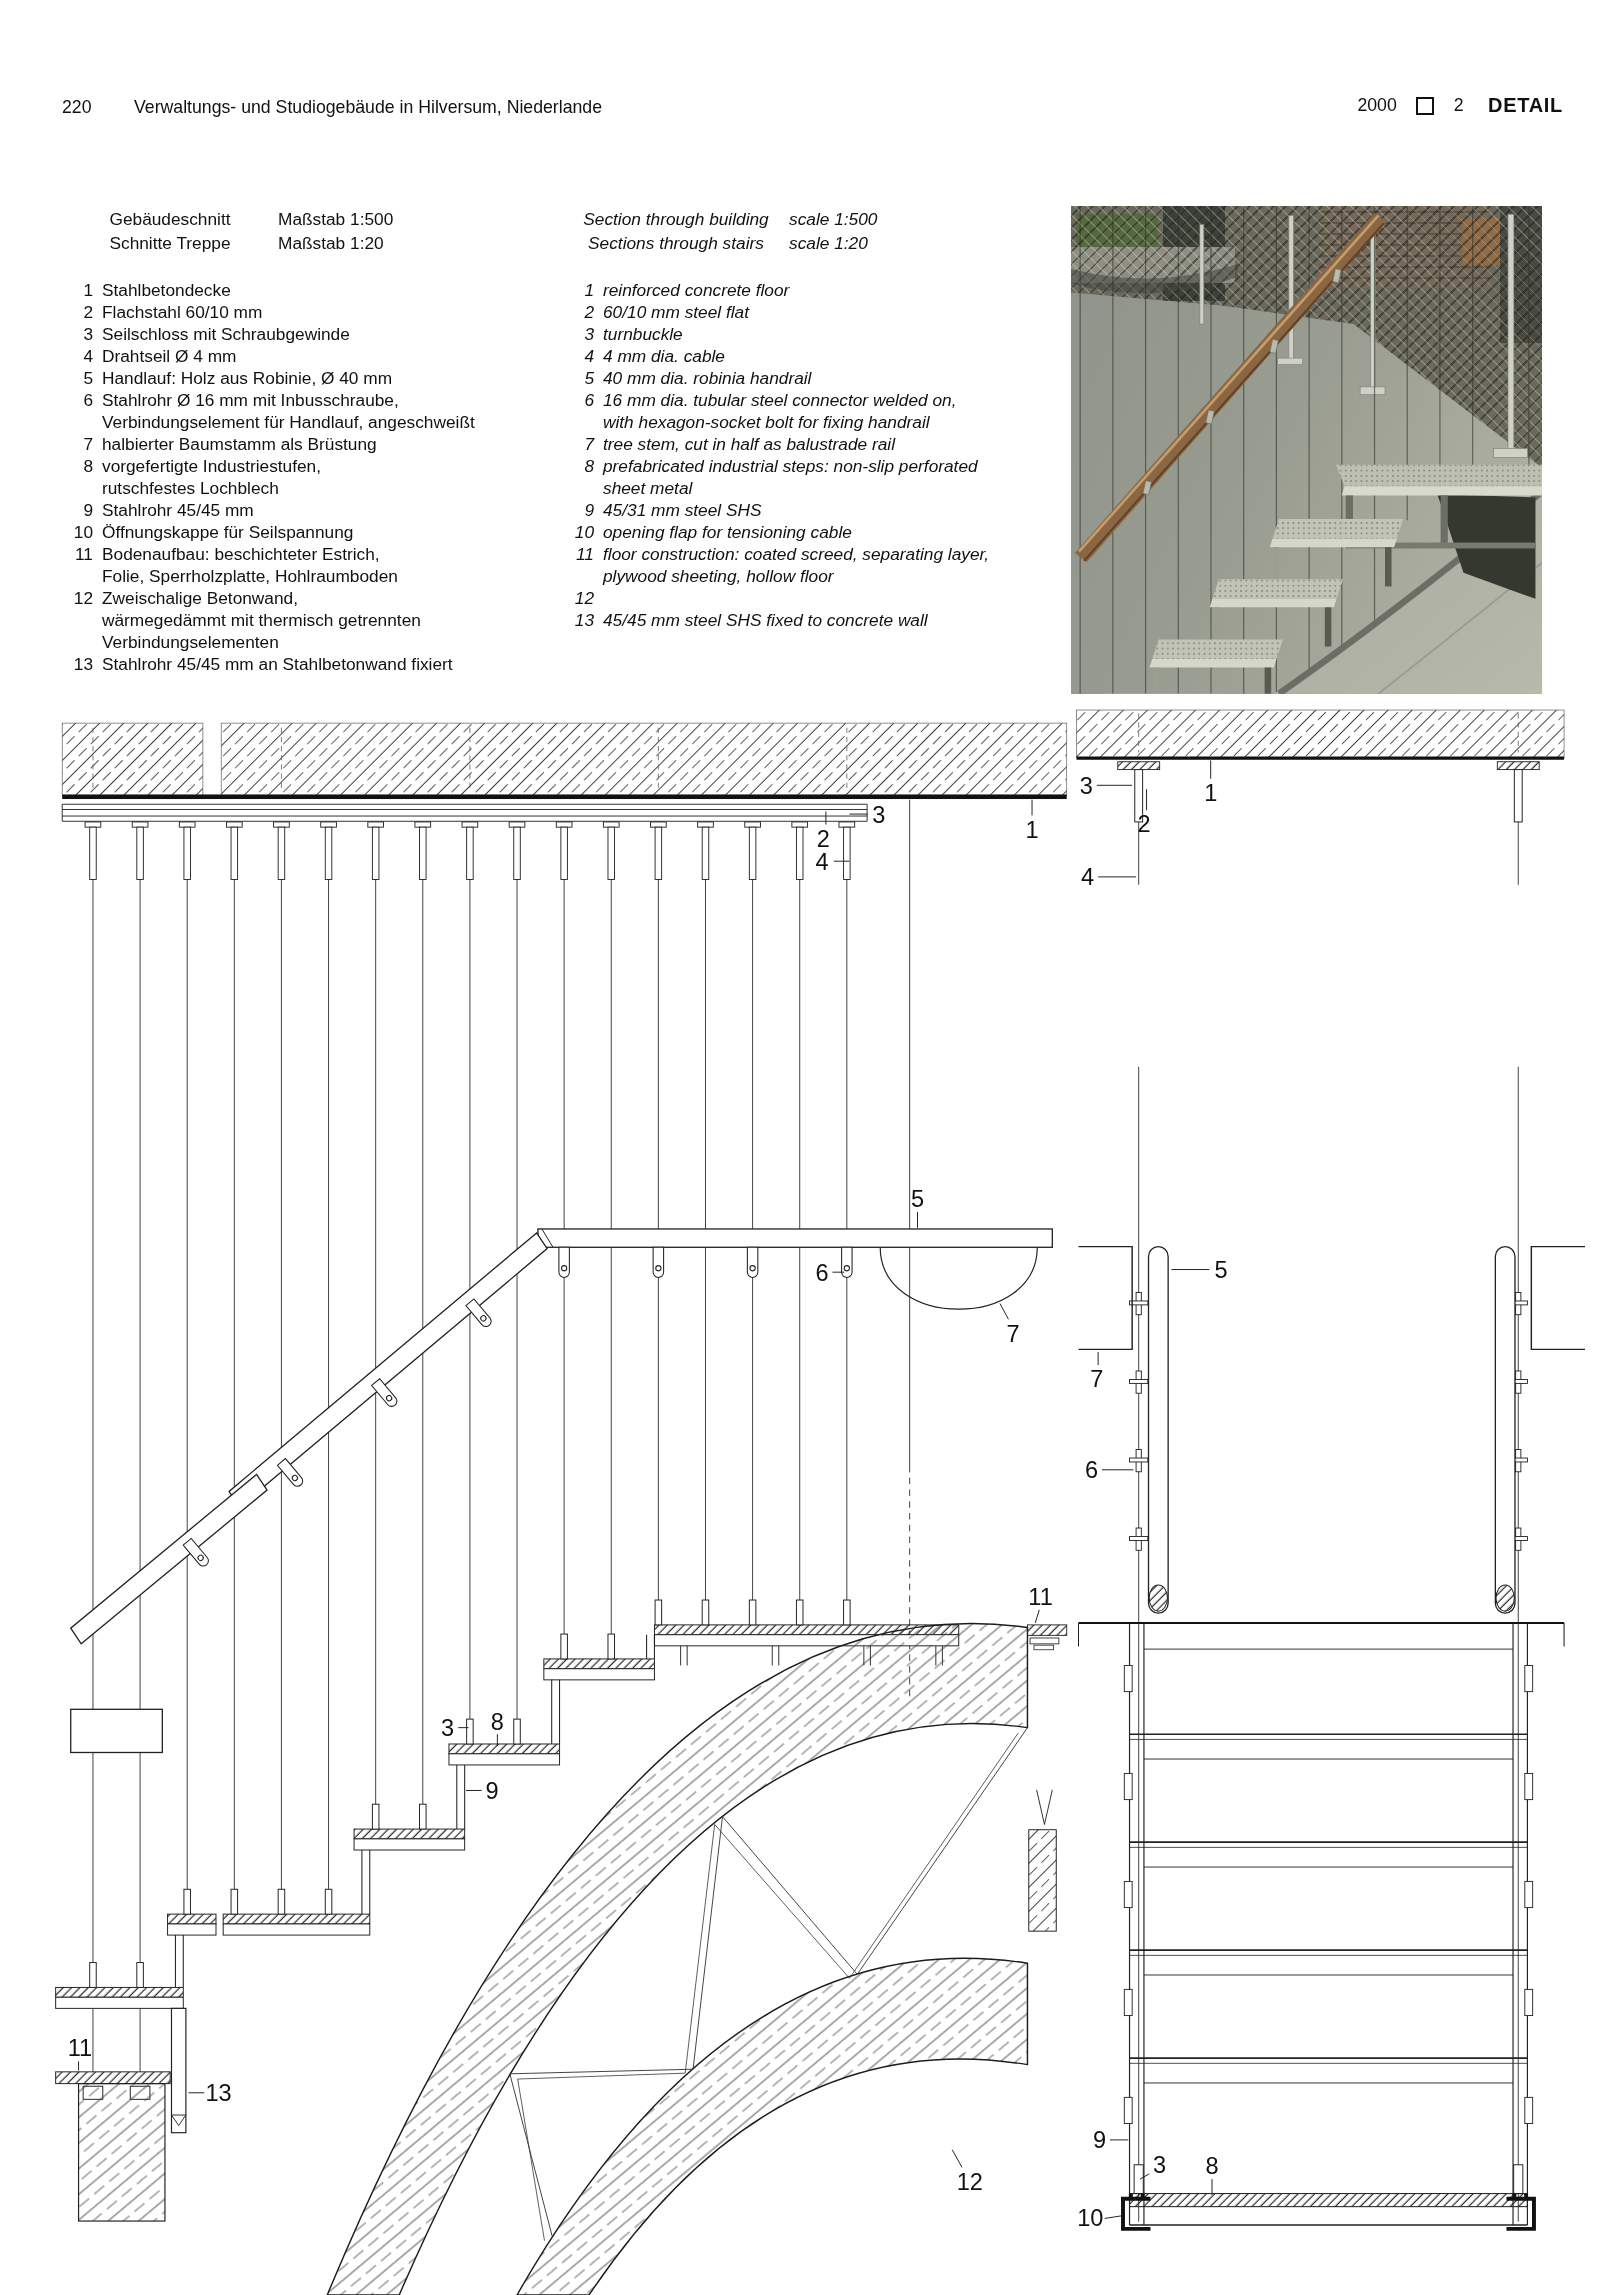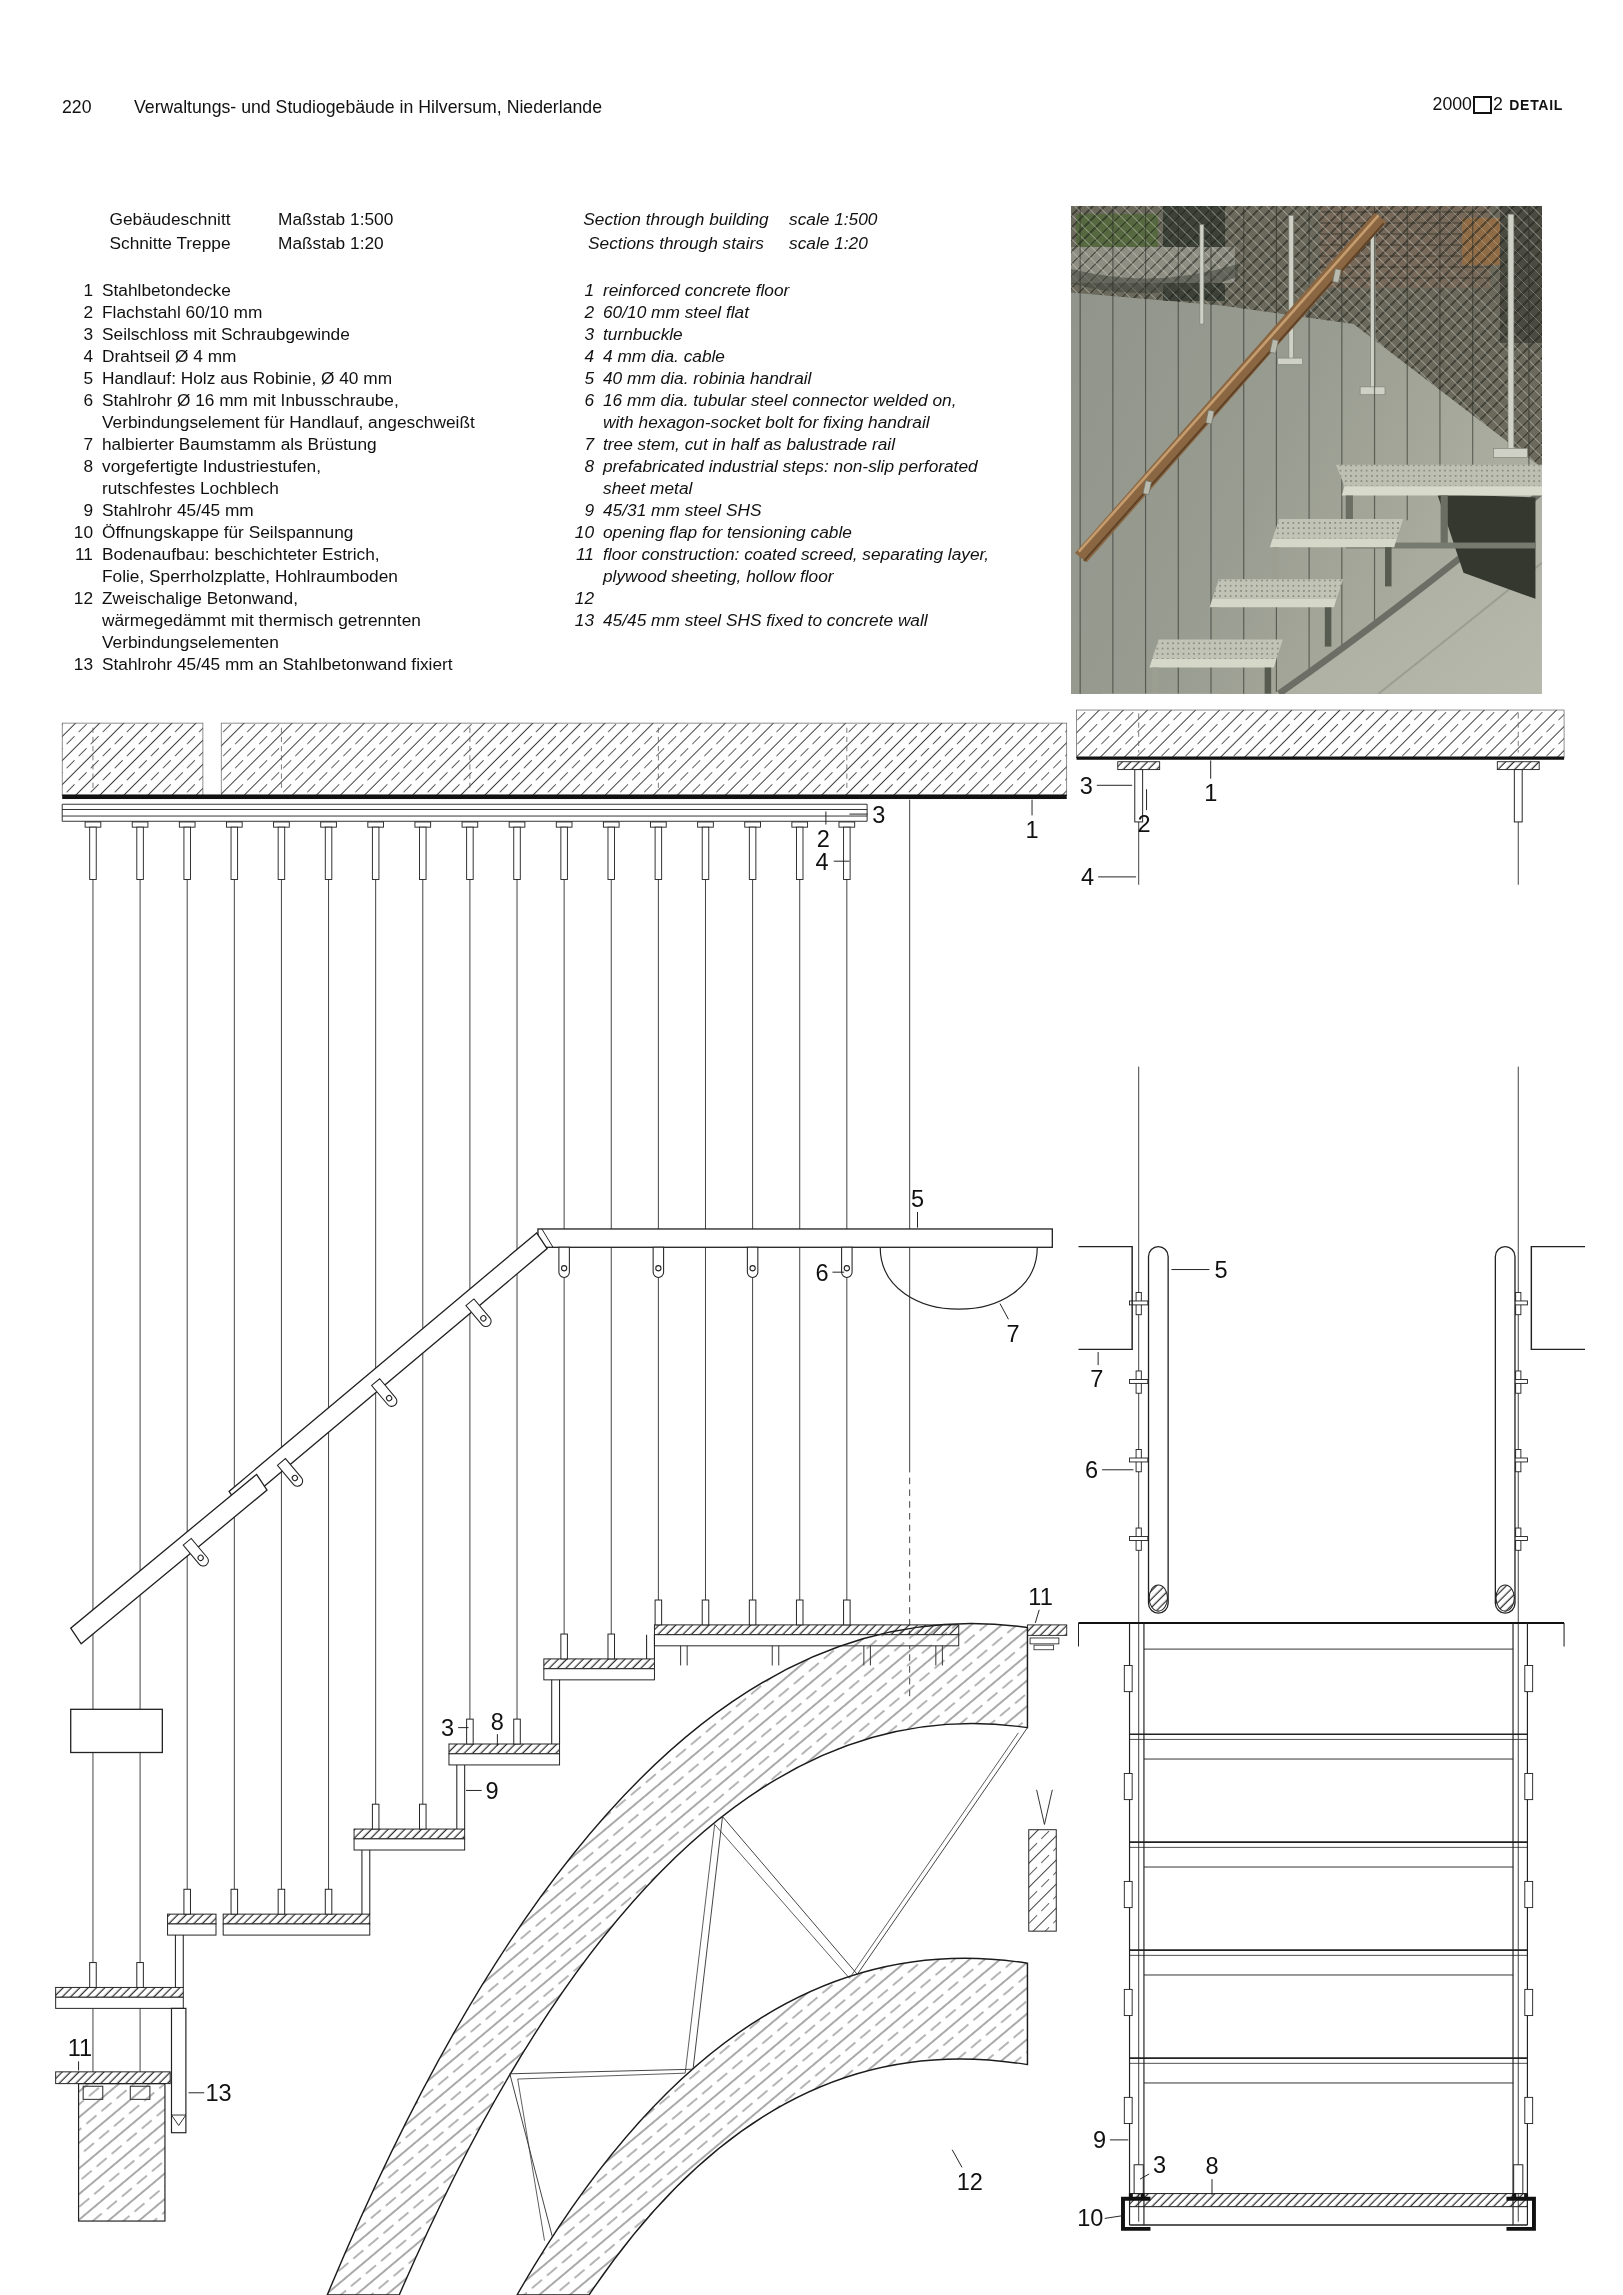--- a/index.html
+++ b/index.html
@@ -3,23 +3,23 @@
 <meta charset="utf-8">
 <style>
   html,body{margin:0;padding:0;background:#e8e8e8;}
   .page{position:relative;width:1623px;height:2295px;background:#ffffff;
         font-family:"Liberation Sans",sans-serif;color:#111;overflow:hidden;}
   .abs{position:absolute;}
   
   .hdr{top:97px;left:0;width:1623px;height:26px;font-size:17.7px;}
   .hdr .pnum{position:absolute;left:62px;top:0;}
   .hdr .ptitle{position:absolute;left:134px;top:0;}
-  .hdr .logo{position:absolute;right:60px;top:-2.6px;display:flex;align-items:center;gap:0;}
+  .hdr .logo{position:absolute;right:60px;top:-2.6px;display:flex;align-items:center;gap:18px;}
   .hdr .sq{display:inline-block;width:14.4px;height:14.4px;border:2px solid #111;margin:0 1.3px;}
-  .hdr .brand{font-weight:900;font-size:14px;letter-spacing:0.7px;margin-left:6.5px;}
+  .hdr .brand{font-weight:900;font-size:20px;letter-spacing:0.7px;margin-left:6.5px;}
   
   .leg{top:208px;width:497px;font-size:17.3px;line-height:22px;}
   .leg-de{left:62px;}
   .leg-en{left:563px;font-style:italic;}
   .leg .trow{display:flex;margin-bottom:2px;text-align:center;}
   .leg .tlabel{width:216px;}
   .leg-en .tlabel{width:226px;}
   .leg .items{margin-top:25px;}
   .leg .item{display:flex;}
   .leg .inum{width:31px;text-align:right;flex:0 0 31px;}

